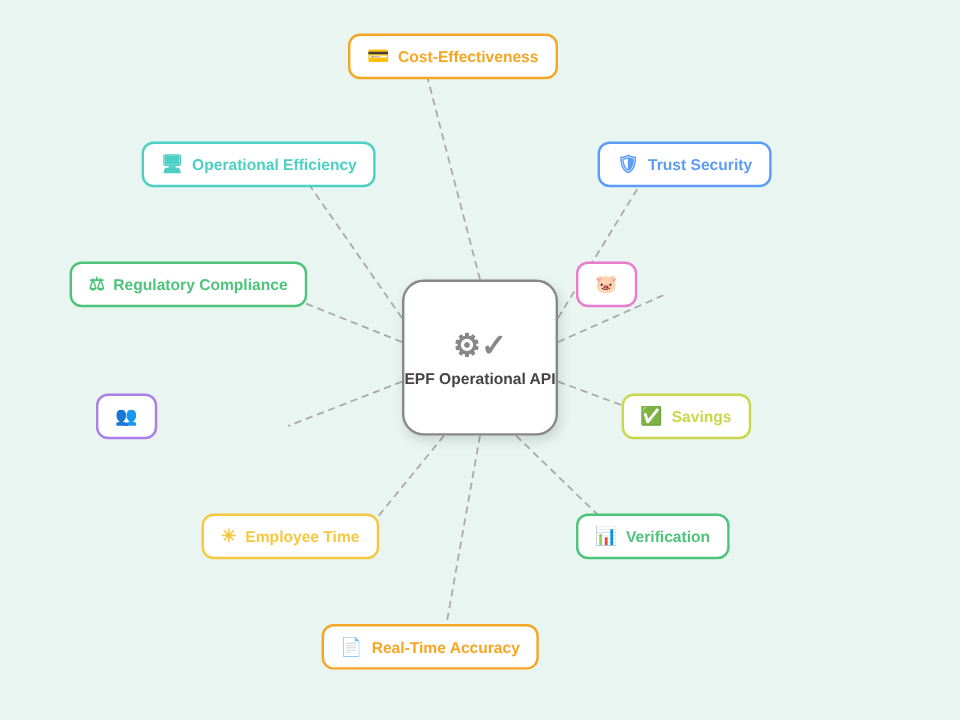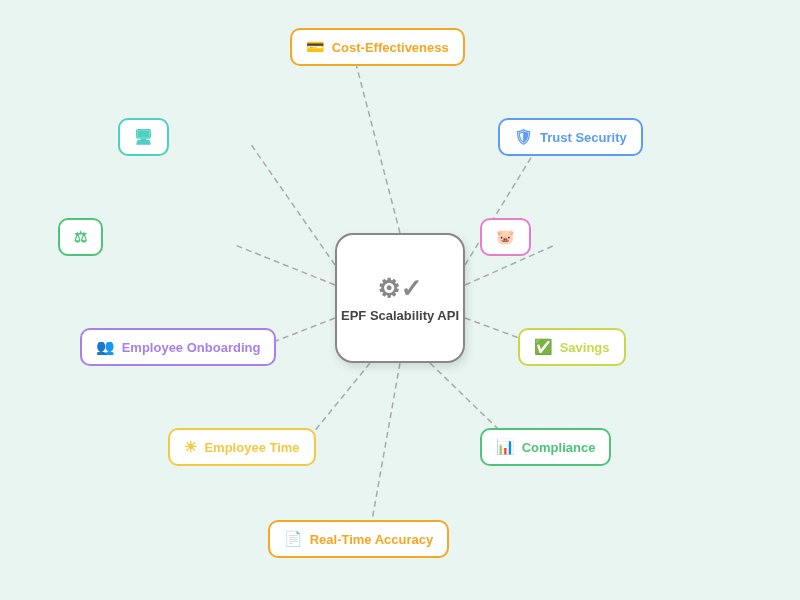--- a/index.html
+++ b/index.html
@@ -98,63 +98,64 @@
 
     <line x1="370" y1="363" x2="295" y2="455" stroke="#aaa" stroke-width="1.5" stroke-dasharray="6,4"></line>
 
     <line x1="430" y1="363" x2="525" y2="455" stroke="#aaa" stroke-width="1.5" stroke-dasharray="6,4"></line>
 
     <line x1="400" y1="363" x2="368" y2="543" stroke="#aaa" stroke-width="1.5" stroke-dasharray="6,4"></line>
   </svg>
 
   <div class="center-node">
     <span class="center-icon">⚙✓</span>
-    <span>EPF Scalability API</span>
+    <span>EPF Operational API</span>
   </div>
 
   <div class="node node-cost" style="left:290px;top:28px;">
     <span class="node-icon">💳</span>
     <span>Cost-Effectiveness</span>
   </div>
 
   <div class="node node-operational" style="left:118px;top:118px;">
     <span class="node-icon">🖥</span>
+    <span>Operational Efficiency</span>
   </div>
 
   <div class="node node-data-security" style="left:498px;top:118px;">
     <span class="node-icon">🛡</span>
     <span>Trust Security</span>
   </div>
 
   <div class="node node-regulatory" style="left:58px;top:218px;">
     <span class="node-icon">⚖</span>
+    <span>Regulatory Compliance</span>
   </div>
 
   <div class="node node-time" style="left:480px;top:218px;">
     <span class="node-icon">🐷</span>
   </div>
 
   <div class="node node-onboarding" style="left:80px;top:328px;">
     <span class="node-icon">👥</span>
-    <span>Employee Onboarding</span>
   </div>
 
   <div class="node node-accuracy" style="left:518px;top:328px;">
     <span class="node-icon">✅</span>
     <span>Savings</span>
   </div>
 
   <div class="node node-employee-trust" style="left:168px;top:428px;">
     <span class="node-icon">☀</span>
     <span>Employee Time</span>
   </div>
 
   <div class="node node-scalability" style="left:480px;top:428px;">
     <span class="node-icon">📊</span>
-    <span>Compliance</span>
+    <span>Verification</span>
   </div>
 
   <div class="node node-realtime" style="left:268px;top:520px;">
     <span class="node-icon">📄</span>
     <span>Real-Time Accuracy</span>
   </div>
 
 </div>
 
 </body></html>

